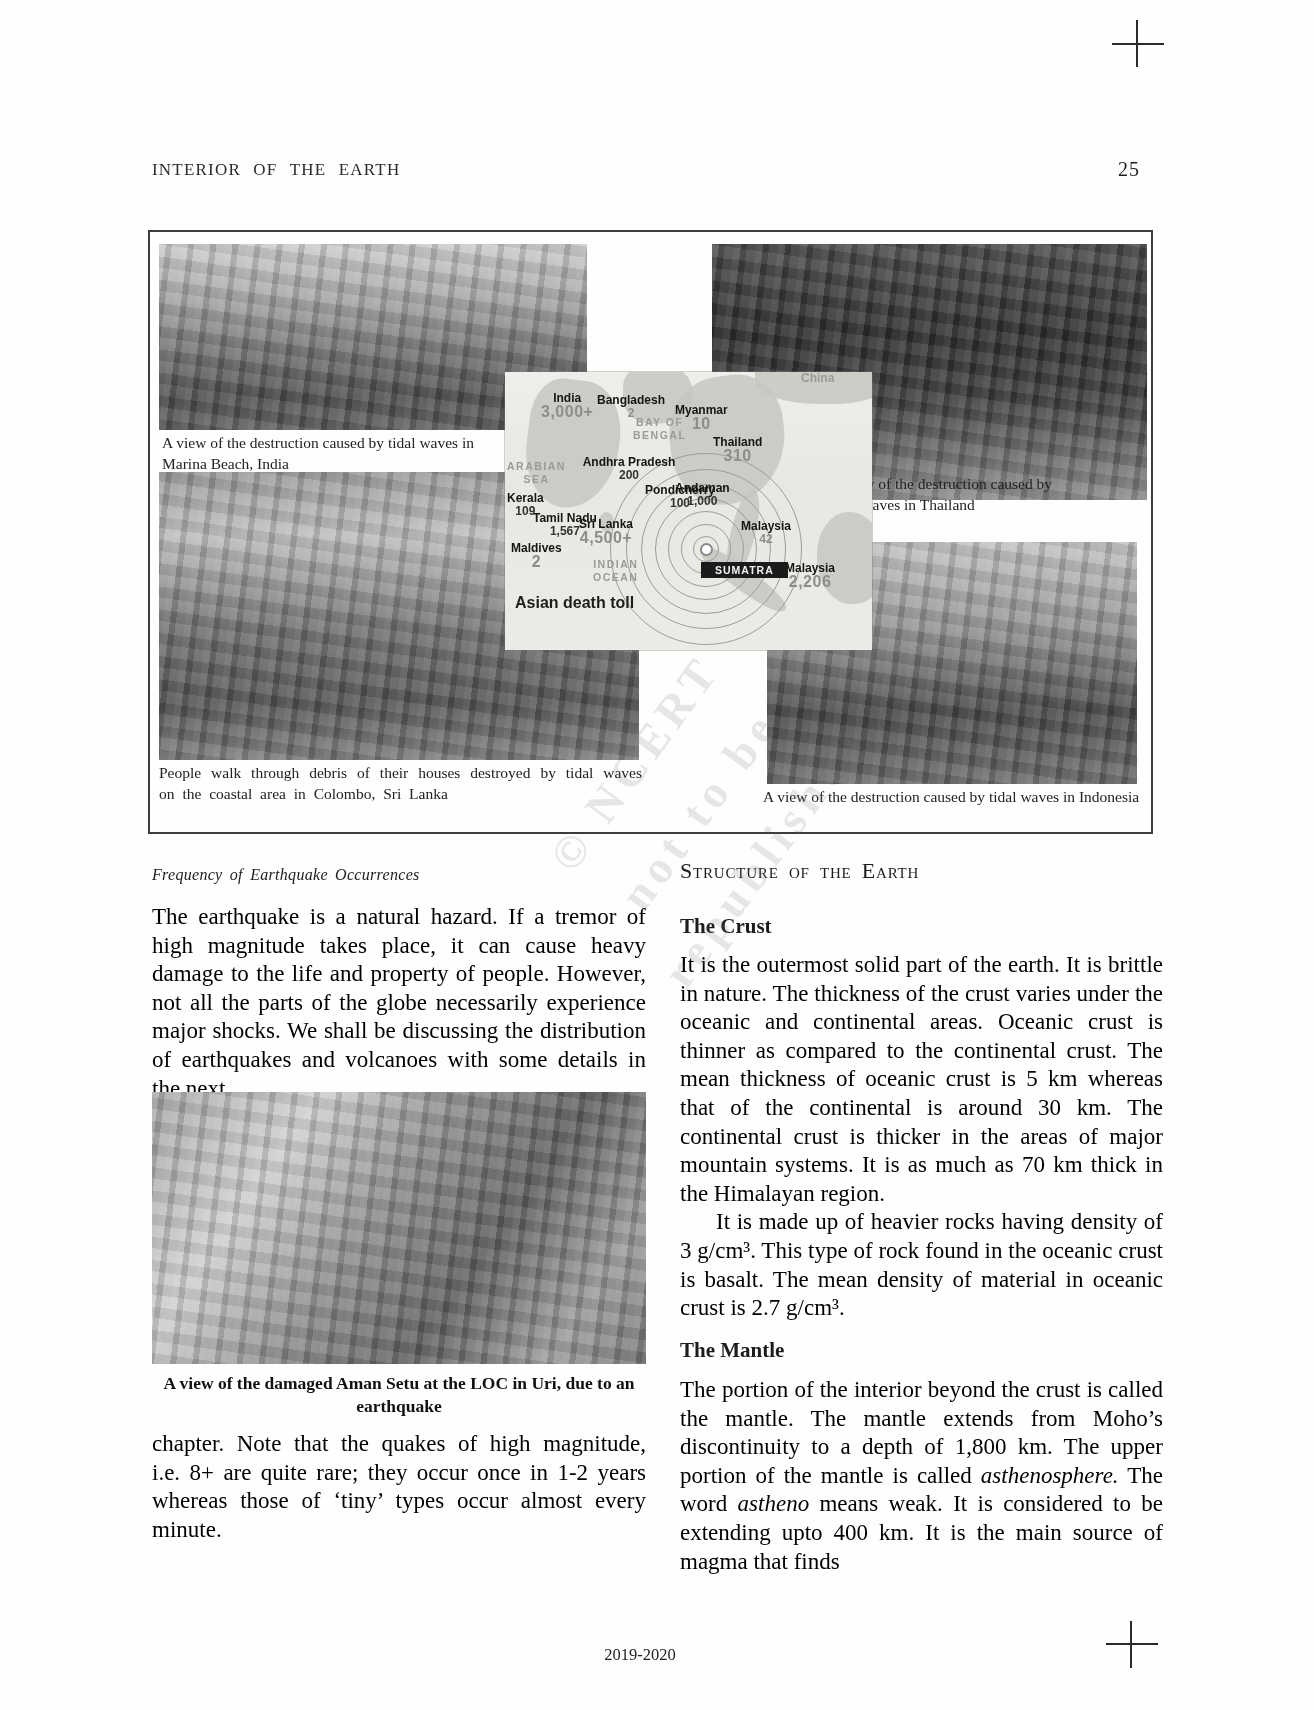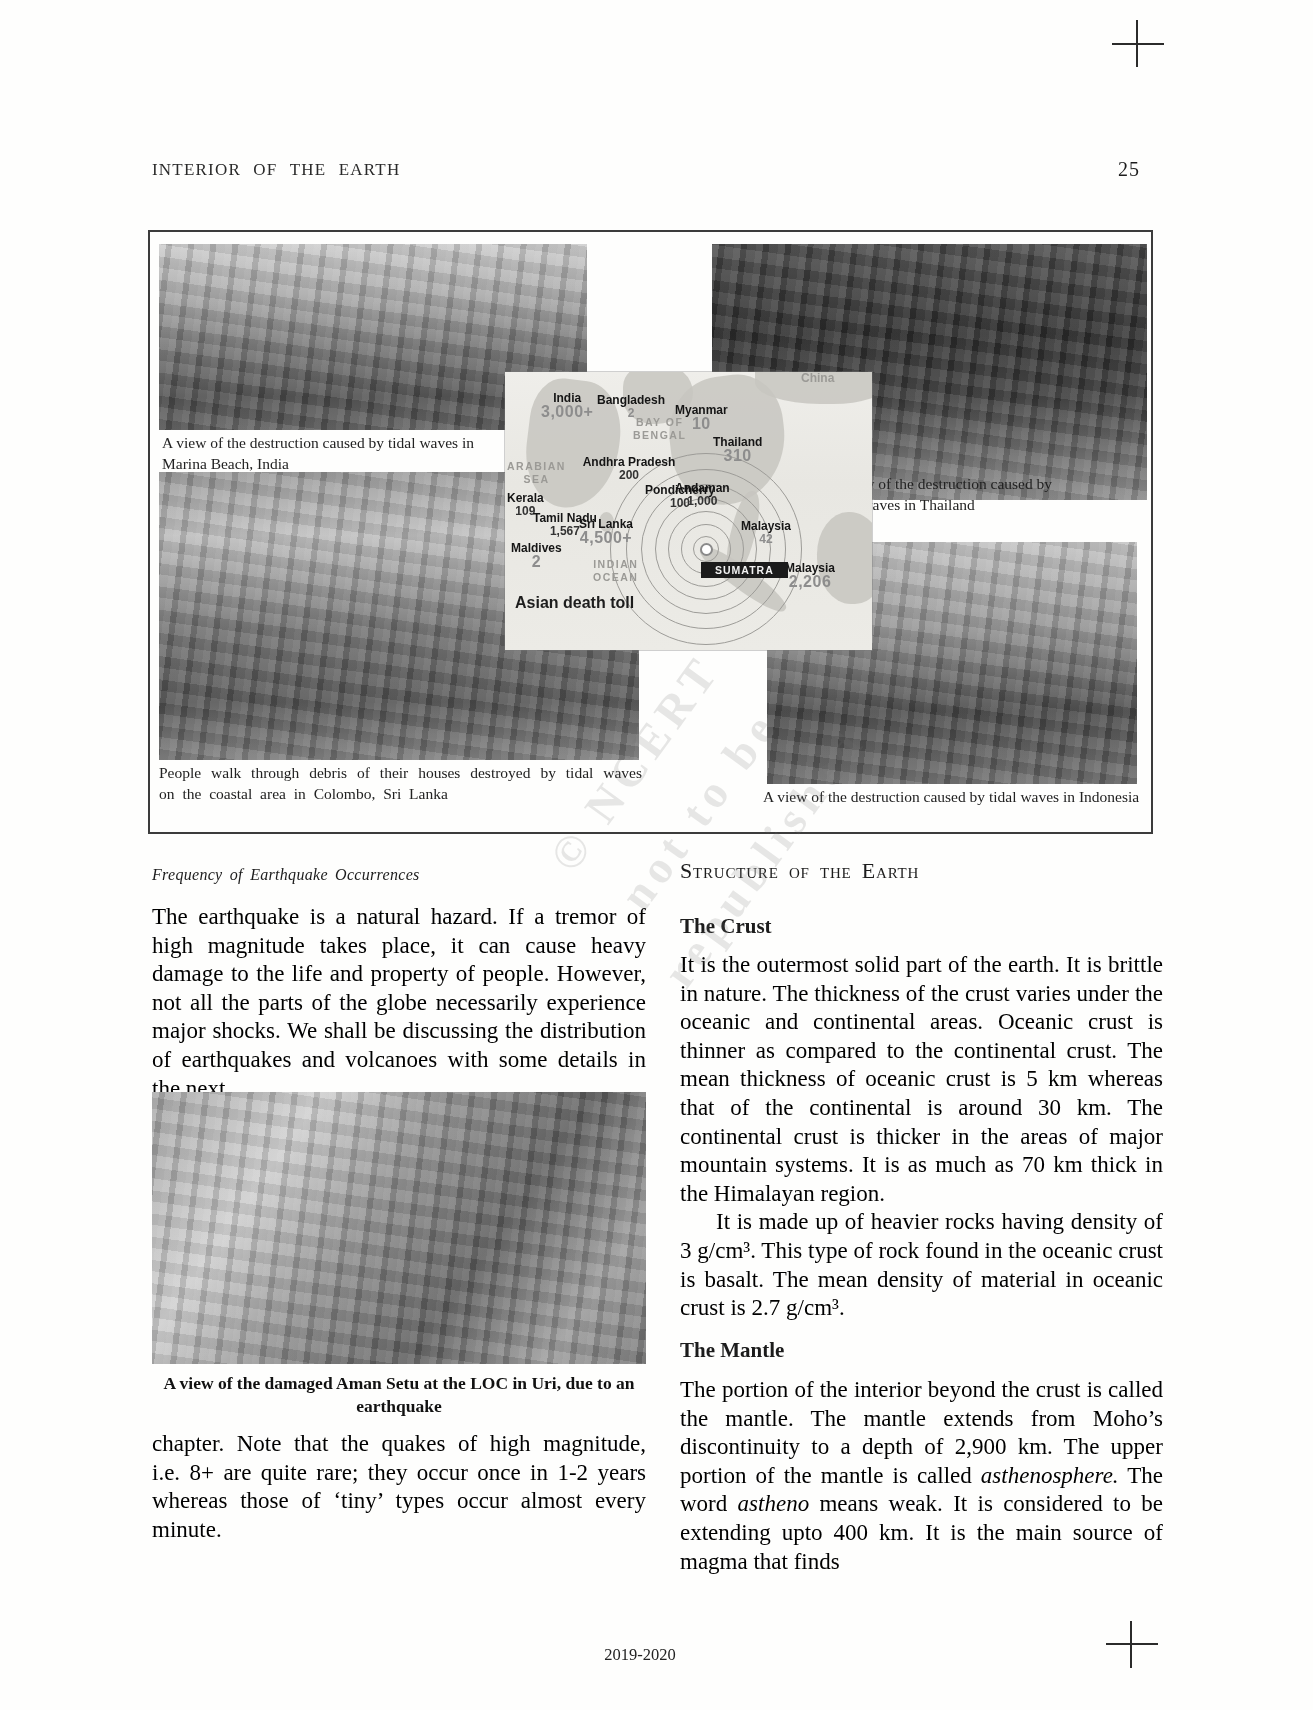--- a/index.html
+++ b/index.html
@@ -214,21 +214,21 @@
 <div class="abs col-left para p-left2">chapter. Note that the quakes of high magnitude, i.e. 8+ are quite rare; they occur once in 1-2 years whereas those of ‘tiny’ types occur almost every minute.</div>
 
 <div class="abs col-right h-smallcaps">Structure of the Earth</div>
 <div class="abs col-right h-bold h-crust">The Crust</div>
 <div class="abs col-right para p-crust">
   <span>It is the outermost solid part of the earth. It is brittle in nature. The thickness of the crust varies under the oceanic and continental areas. Oceanic crust is thinner as compared to the continental crust. The mean thickness of oceanic crust is 5 km whereas that of the continental is around 30 km. The continental crust is thicker in the areas of major mountain systems. It is as much as 70 km thick in the Himalayan region.</span>
   <span class="indent">It is made up of heavier rocks having density of 3 g/cm³. This type of rock found in the oceanic crust is basalt. The mean density of material in oceanic crust is 2.7 g/cm³.</span>
 </div>
 <div class="abs col-right h-bold h-mantle">The Mantle</div>
 <div class="abs col-right para p-mantle">
-  <span>The portion of the interior beyond the crust is called the mantle. The mantle extends from Moho’s discontinuity to a depth of 2,900 km. The upper portion of the mantle is called </span><span class="it">asthenosphere.</span><span> The word </span><span class="it">astheno</span><span> means weak. It is considered to be extending upto 400 km. It is the main source of magma that finds</span>
+  <span>The portion of the interior beyond the crust is called the mantle. The mantle extends from Moho’s discontinuity to a depth of 1,800 km. The upper portion of the mantle is called </span><span class="it">asthenosphere.</span><span> The word </span><span class="it">astheno</span><span> means weak. It is considered to be extending upto 400 km. It is the main source of magma that finds</span>
 </div>
 
 <div class="abs watermark">
   <div>© NCERT</div>
   <div>not to be republished</div>
 </div>
 
 <div class="abs footer">2019-2020</div>
 
 </body></html>

